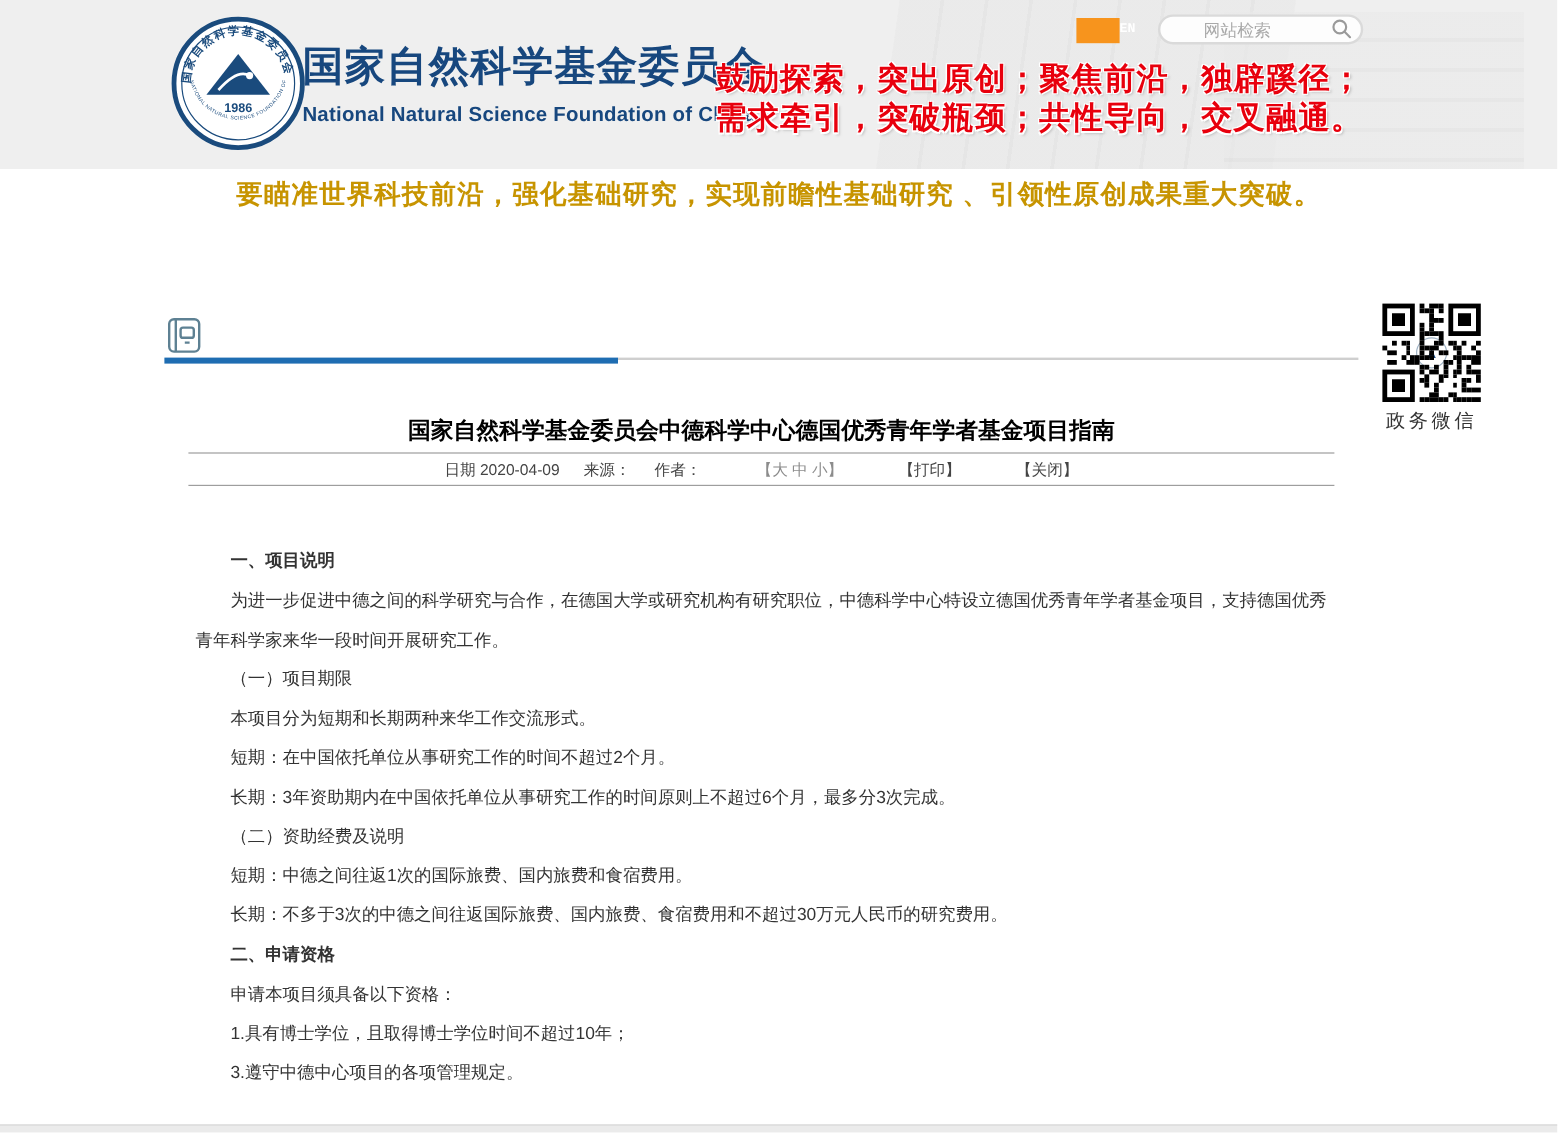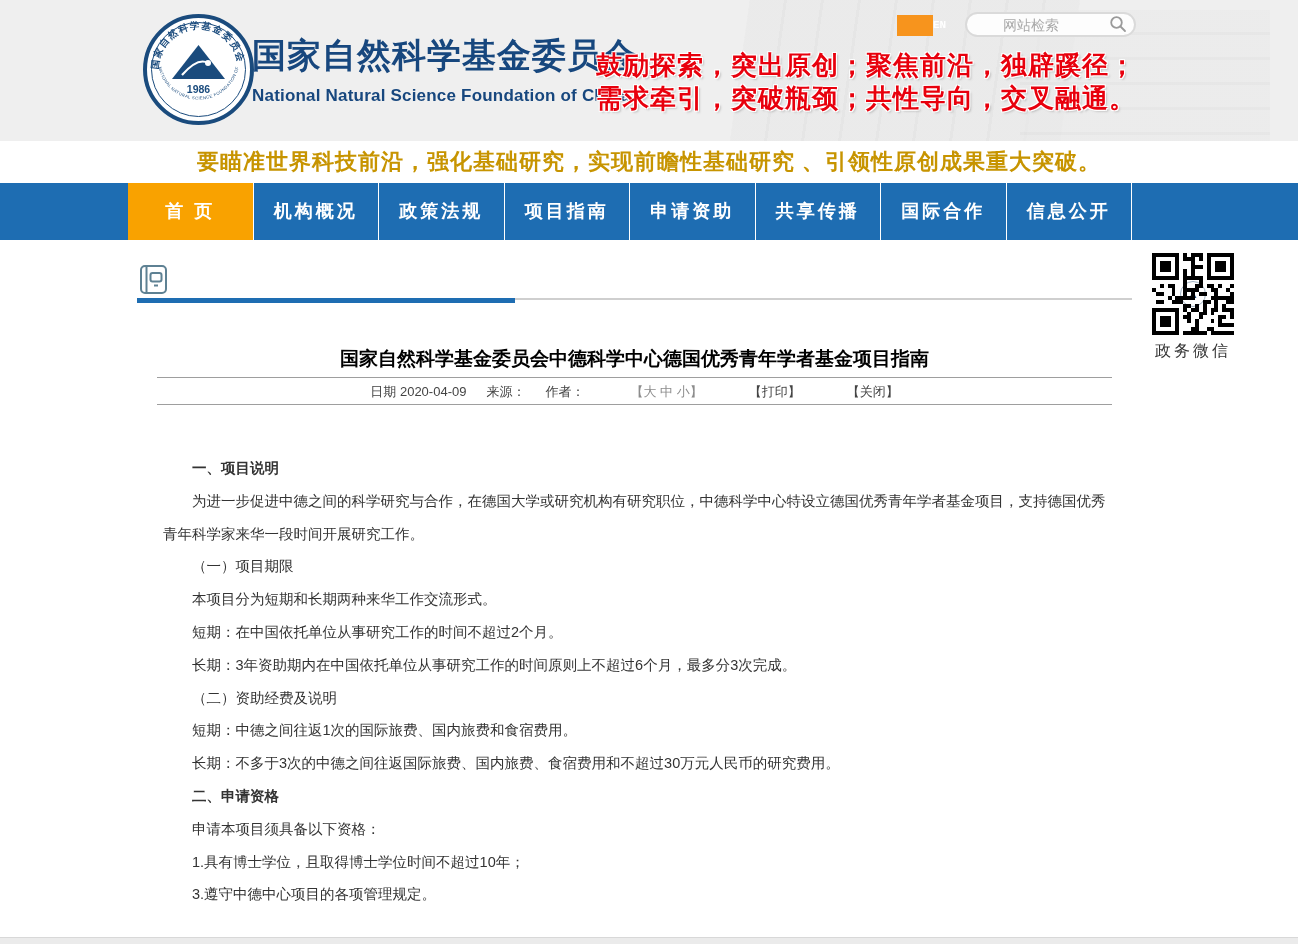--- a/index.html
+++ b/index.html
@@ -124,32 +124,20 @@
     </div>
 
     <div class="slogan">
       <div>鼓励探索，突出原创；聚焦前沿，独辟蹊径；</div>
       <div>需求牵引，突破瓶颈；共性导向，交叉融通。</div>
     </div>
   </div>
 
   <div class="gold-banner">要瞄准世界科技前沿，强化基础研究，实现前瞻性基础研究 、引领性原创成果重大突破。</div>
 
-  <div class="nav">
-    <div class="nav-items">
-      <a class="nav-item active">首  页</a>
-      <a class="nav-item">机构概况</a>
-      <a class="nav-item">政策法规</a>
-      <a class="nav-item">项目指南</a>
-      <a class="nav-item">申请资助</a>
-      <a class="nav-item">共享传播</a>
-      <a class="nav-item">国际合作</a>
-      <a class="nav-item">信息公开</a>
-    </div>
-  </div>
 
   <svg class="crumb-icon" width="29" height="31" viewBox="0 0 29 31">
     <rect x="2" y="2" width="25" height="27" rx="4" fill="none" stroke="#5e8193" stroke-width="2"></rect>
     <line x1="7.5" y1="2.5" x2="7.5" y2="28.5" stroke="#5e8193" stroke-width="2"></line>
     <rect x="11.5" y="9" width="11" height="8.5" rx="2" fill="none" stroke="#5e8193" stroke-width="2"></rect>
     <line x1="15" y1="21.5" x2="19" y2="21.5" stroke="#5e8193" stroke-width="2"></line>
   </svg>
   <div class="crumb-bar-blue"></div>
   <div class="crumb-bar-gray"></div>
 

